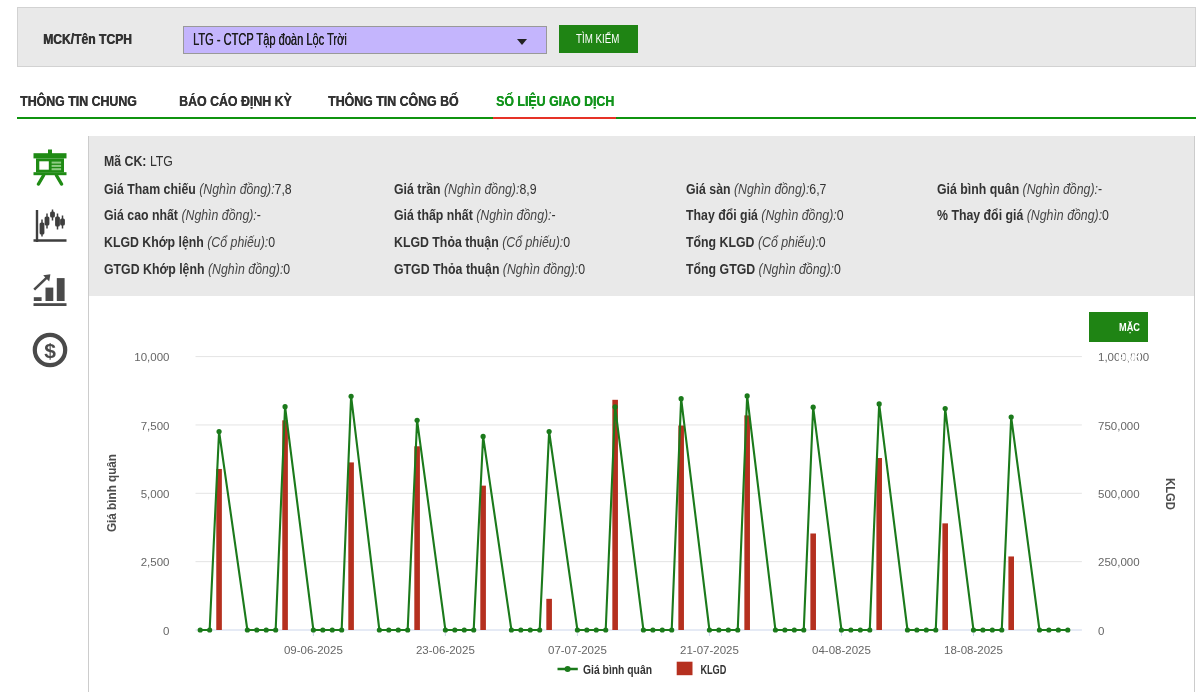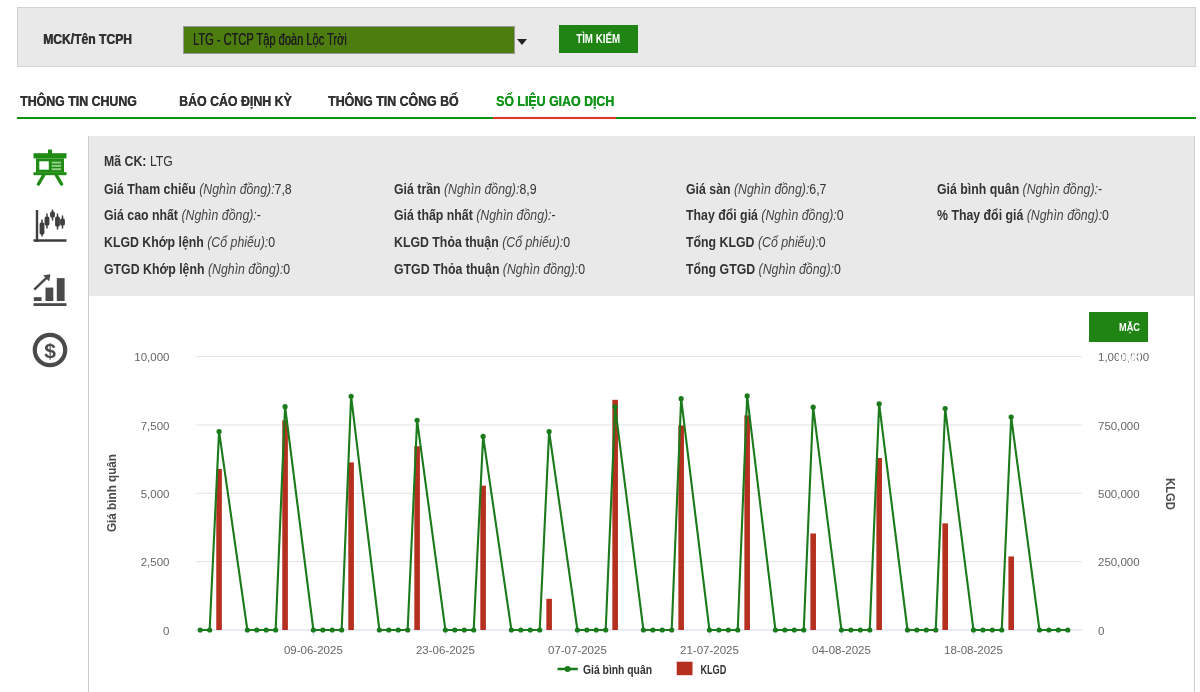--- a/index.html
+++ b/index.html
@@ -2,30 +2,30 @@
 <html><head><meta charset="utf-8">
 <style>
 * { margin:0; padding:0; box-sizing:border-box; }
 body { width:1200px; height:692px; position:relative; overflow:hidden;
        background:#ffffff; font-family:"Liberation Sans", sans-serif; }
 #topbar { position:absolute; left:17px; top:7px; width:1178.5px; height:59.5px;
           background:#e9e9e9; border:1px solid #d2d2d2; }
 #mcklab { position:absolute; left:42.5px; top:30.5px; font-size:14.5px; font-weight:bold;
           color:#333; white-space:nowrap; transform:scaleX(0.835); transform-origin:0 0;
           text-shadow:0.5px 0 0 #333; }
-#sel { position:absolute; left:183px; top:26px; width:332px; height:28px;
-        background:#4d7c0f; border:1px solid #999; }
+#sel { position:absolute; left:183px; top:26px; width:364px; height:28px;
+        background:#c4b5fd; border:1px solid #999; }
 #seltxt { position:absolute; left:9px; top:4px; font-size:16px; color:#1d1d1d;
           white-space:nowrap; transform:scaleX(0.692); transform-origin:0 0;
           text-shadow:0.3px 0 0 #1d1d1d; }
 #selarr { position:absolute; left:333px; top:11.5px; width:0; height:0;
           border-left:5px solid transparent; border-right:5px solid transparent;
           border-top:6px solid #222; }
 #btn { position:absolute; left:558.5px; top:24.5px; width:79px; height:28.5px;
-        background:#1f8414; color:#fff; font-weight:bold; font-size:12.5px;
+        background:#1f8414; color:#fff; font-weight:normal; font-size:12.5px;
         text-align:center; line-height:28.5px; }
 #btn span { display:inline-block; transform:scaleX(0.78); transform-origin:50% 50%; }
 .tab { position:absolute; top:91.5px; font-size:15px; font-weight:bold; white-space:nowrap;
         transform:scaleX(0.824); transform-origin:0 0; text-shadow:0.4px 0 0 currentColor; }
 #greenline { position:absolute; left:17px; top:116.5px; width:1178.5px; height:2.5px;
              background:#0f930f; }
 #redline { position:absolute; left:492.6px; top:116.5px; width:123.4px; height:2.5px;
            background:#e63326; }
 #container { position:absolute; left:88px; top:135.5px; width:1107px; height:556.5px;
              border-left:1px solid #ccc; border-right:1px solid #ccc; background:#fff; }

